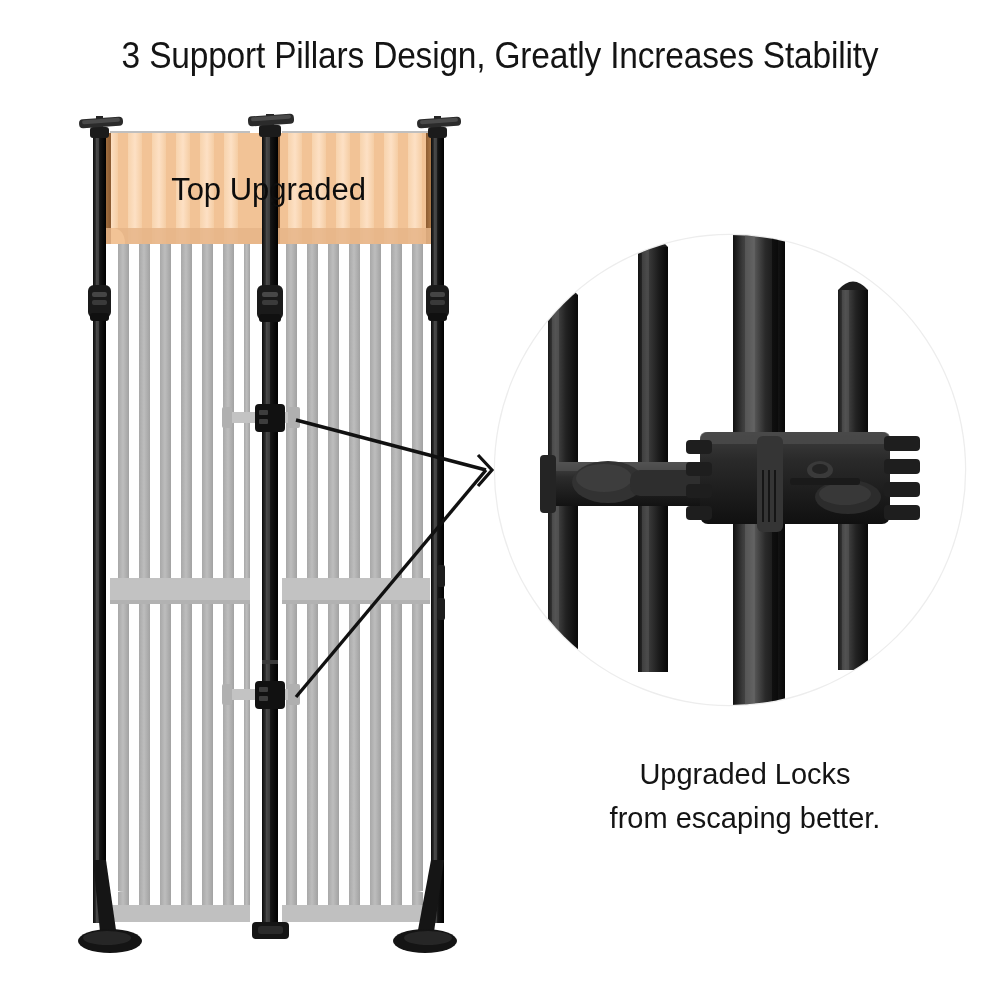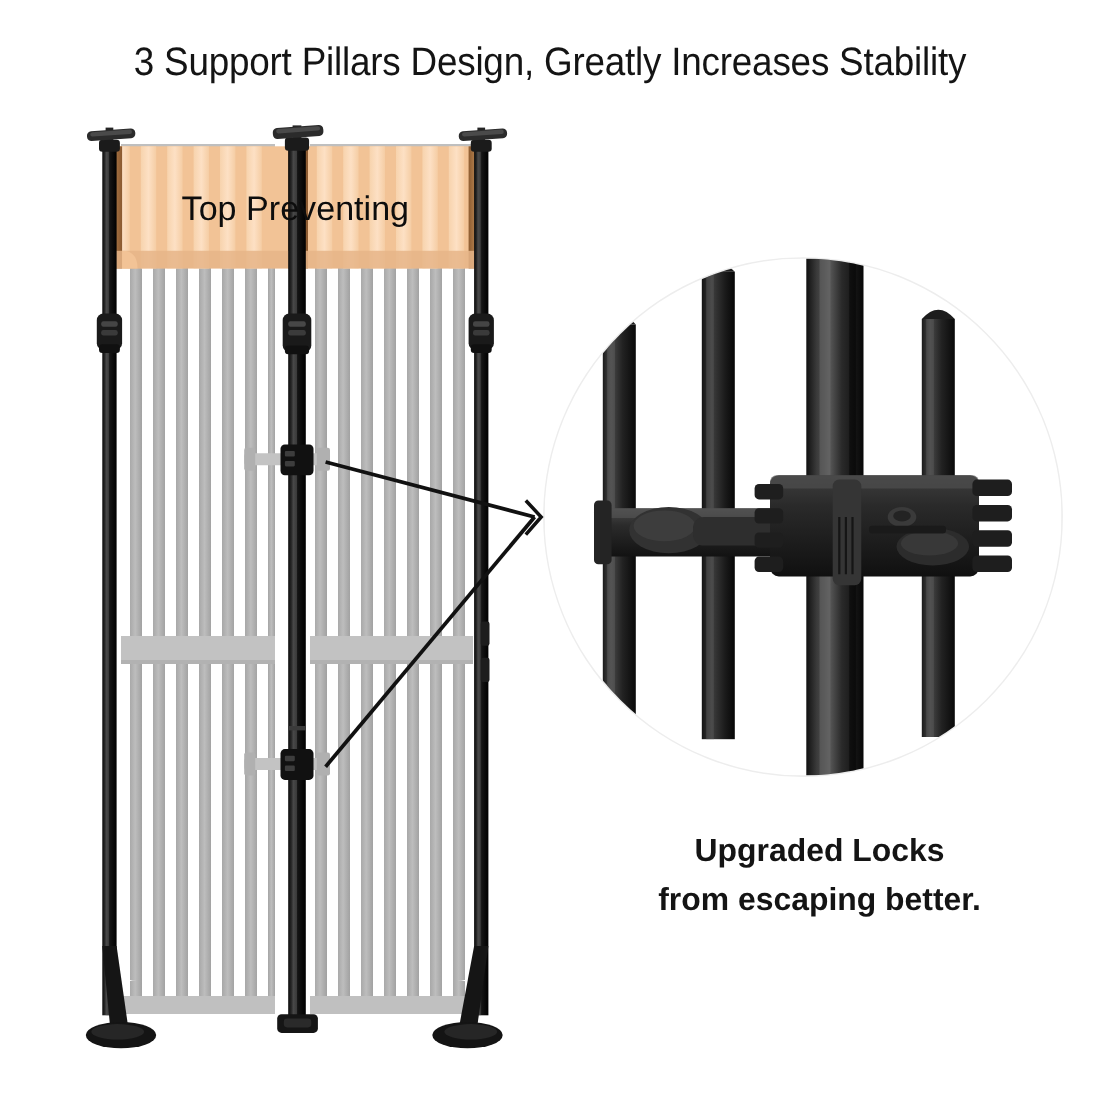--- a/index.html
+++ b/index.html
@@ -58,21 +58,21 @@
   #detail-caption {
     position: absolute;
     left: 520px;
     top: 752px;
     width: 450px;
     text-align: center;
     font-size: 29px;
     line-height: 44px;
     color: #141414;
   }
-  #detail-caption div { white-space: nowrap; font-weight: bold; }
+  #detail-caption div { white-space: nowrap; }
 
   
   #top-extension-label {
     position: absolute;
     left: 97px;
     top: 171px;
     width: 343px;
     text-align: center;
     font-size: 31px;
     line-height: 38px;
@@ -391,20 +391,20 @@
           <ellipse cx="845" cy="494" rx="26" ry="11" fill="#383838"></ellipse>
 
           <rect x="790" y="478" width="70" height="7" rx="3" fill="#1a1a1a"></rect>
         </g>
       </g>
 
       <polyline points="478,455 492,470 478,486" fill="none" stroke="#111111" stroke-width="3.2"></polyline>
     </svg>
   </div>
 
-  <div id="top-extension-label">Top Preventing</div>
+  <div id="top-extension-label">Top Upgraded</div>
 
   <div id="detail-caption">
     <div>Upgraded Locks</div>
     <div>from escaping better.</div>
   </div>
 
 </div>
 
 </body></html>

